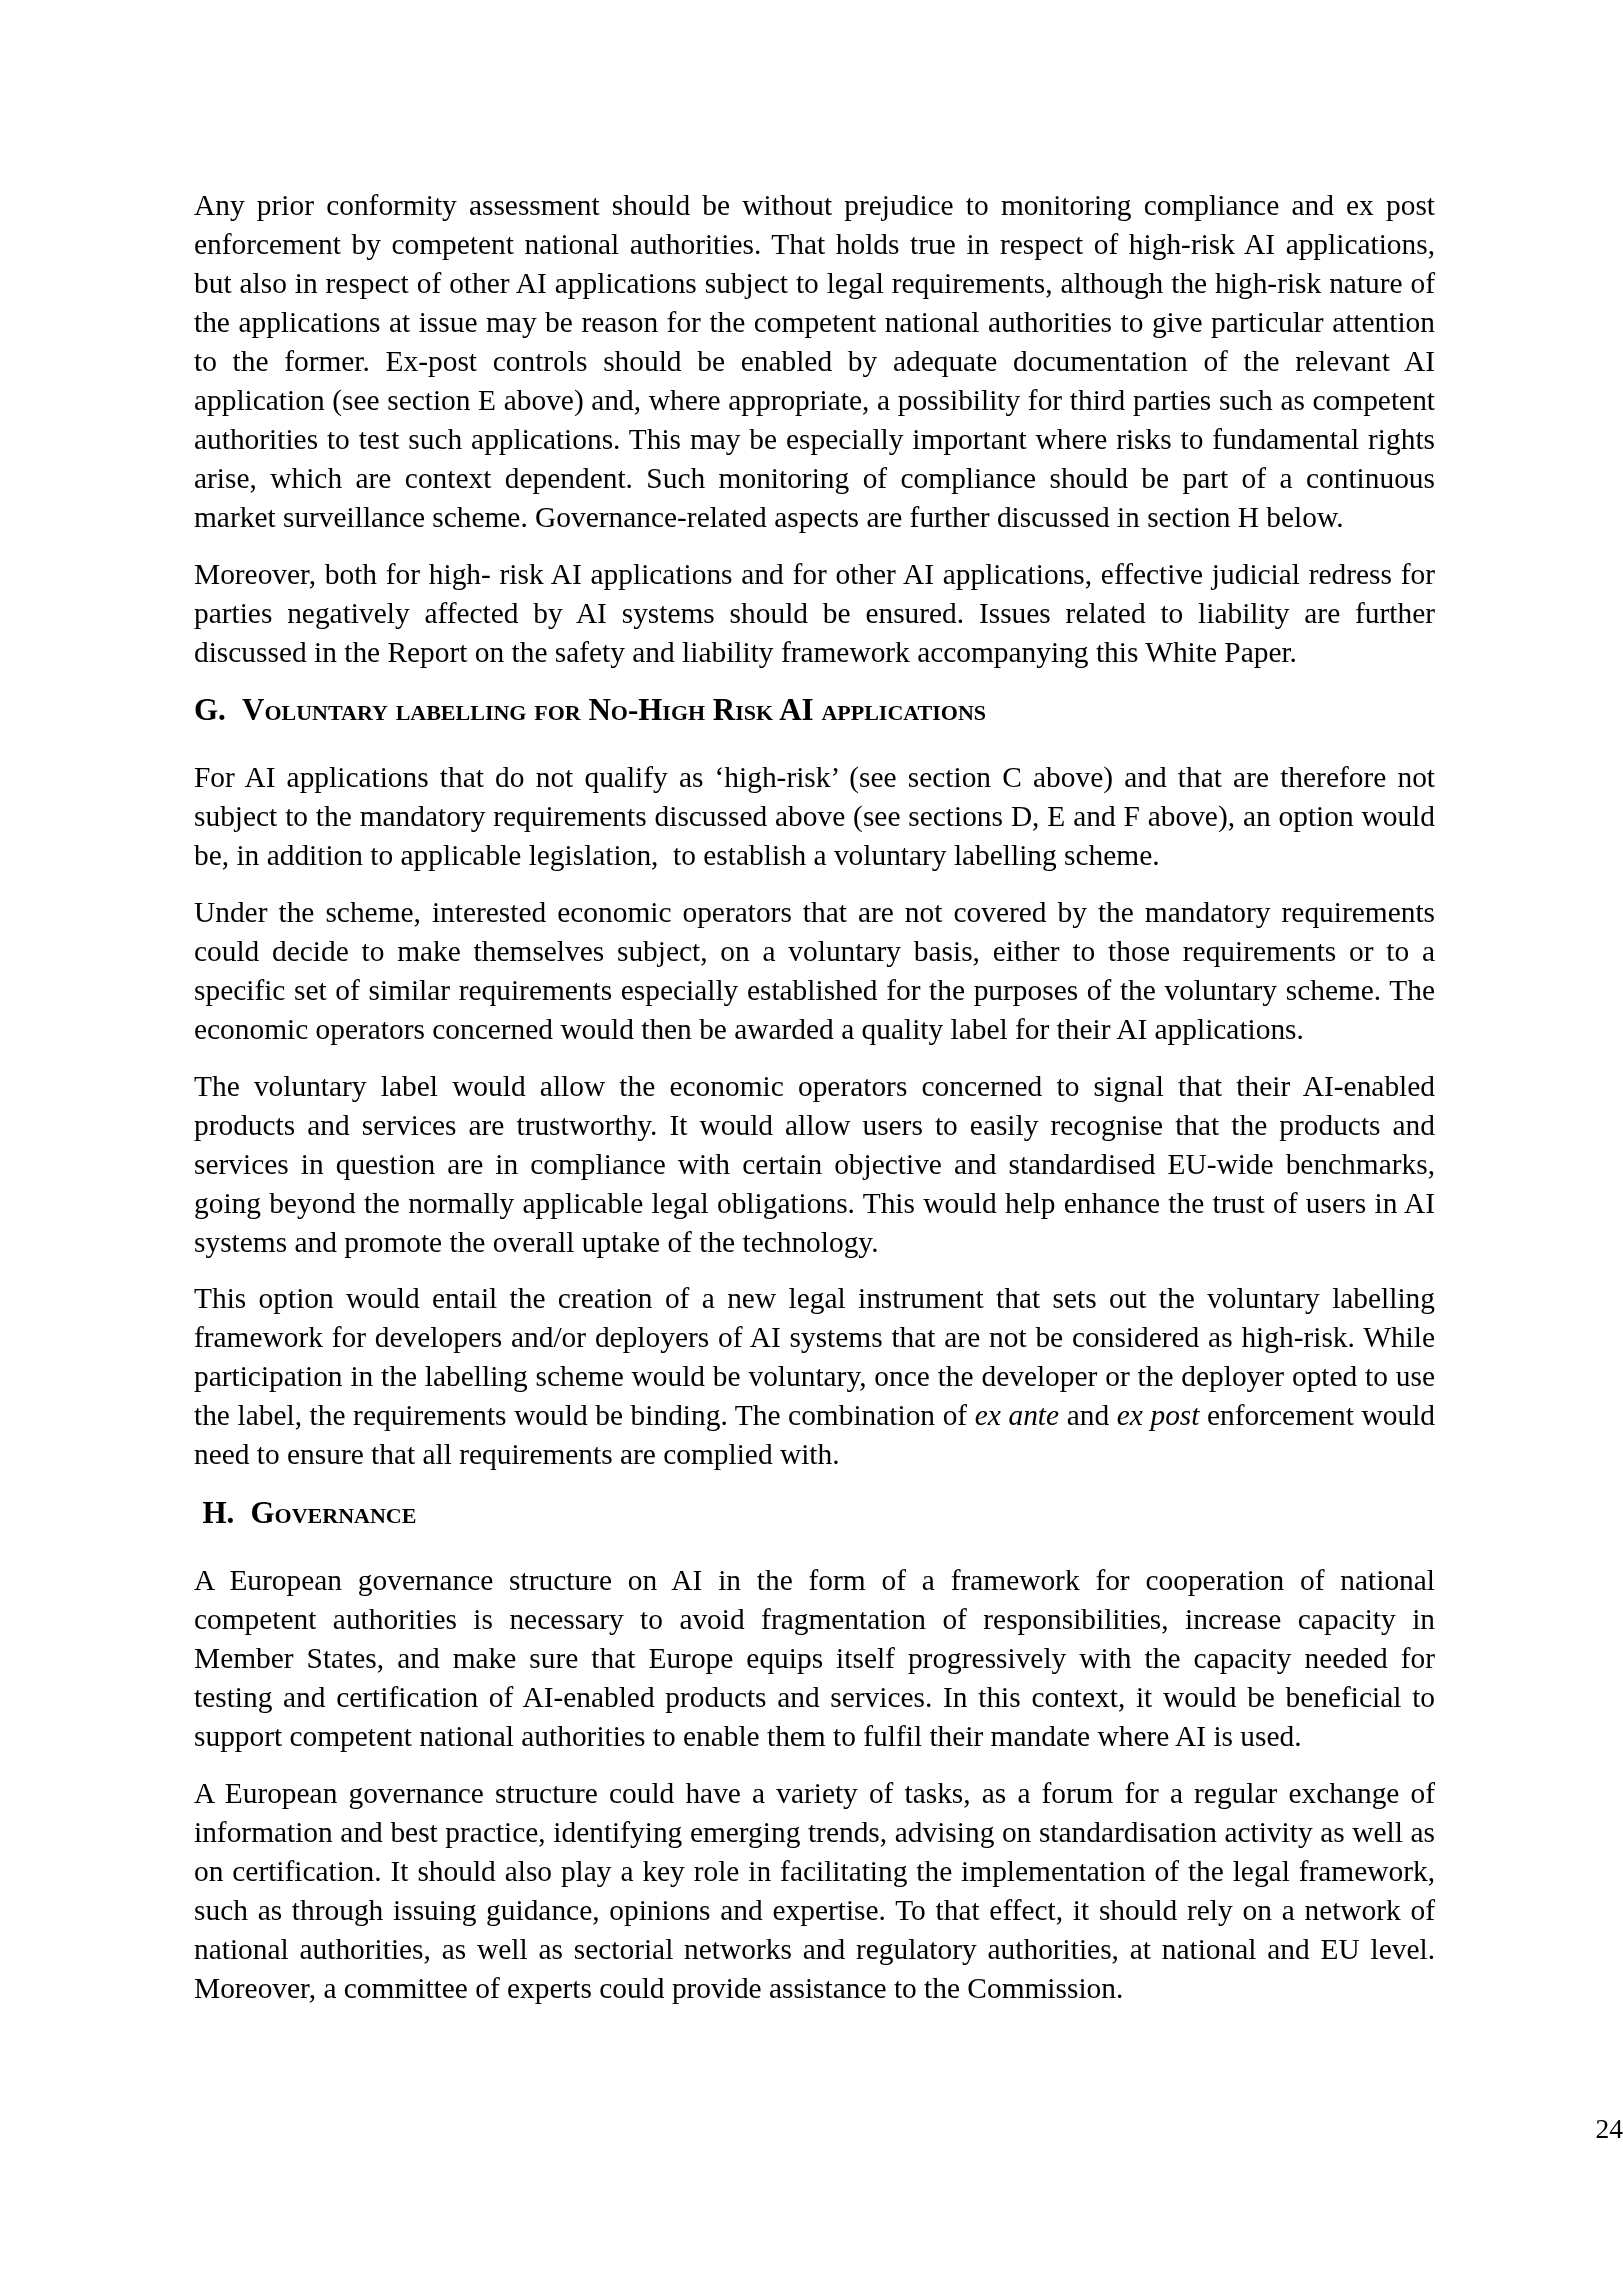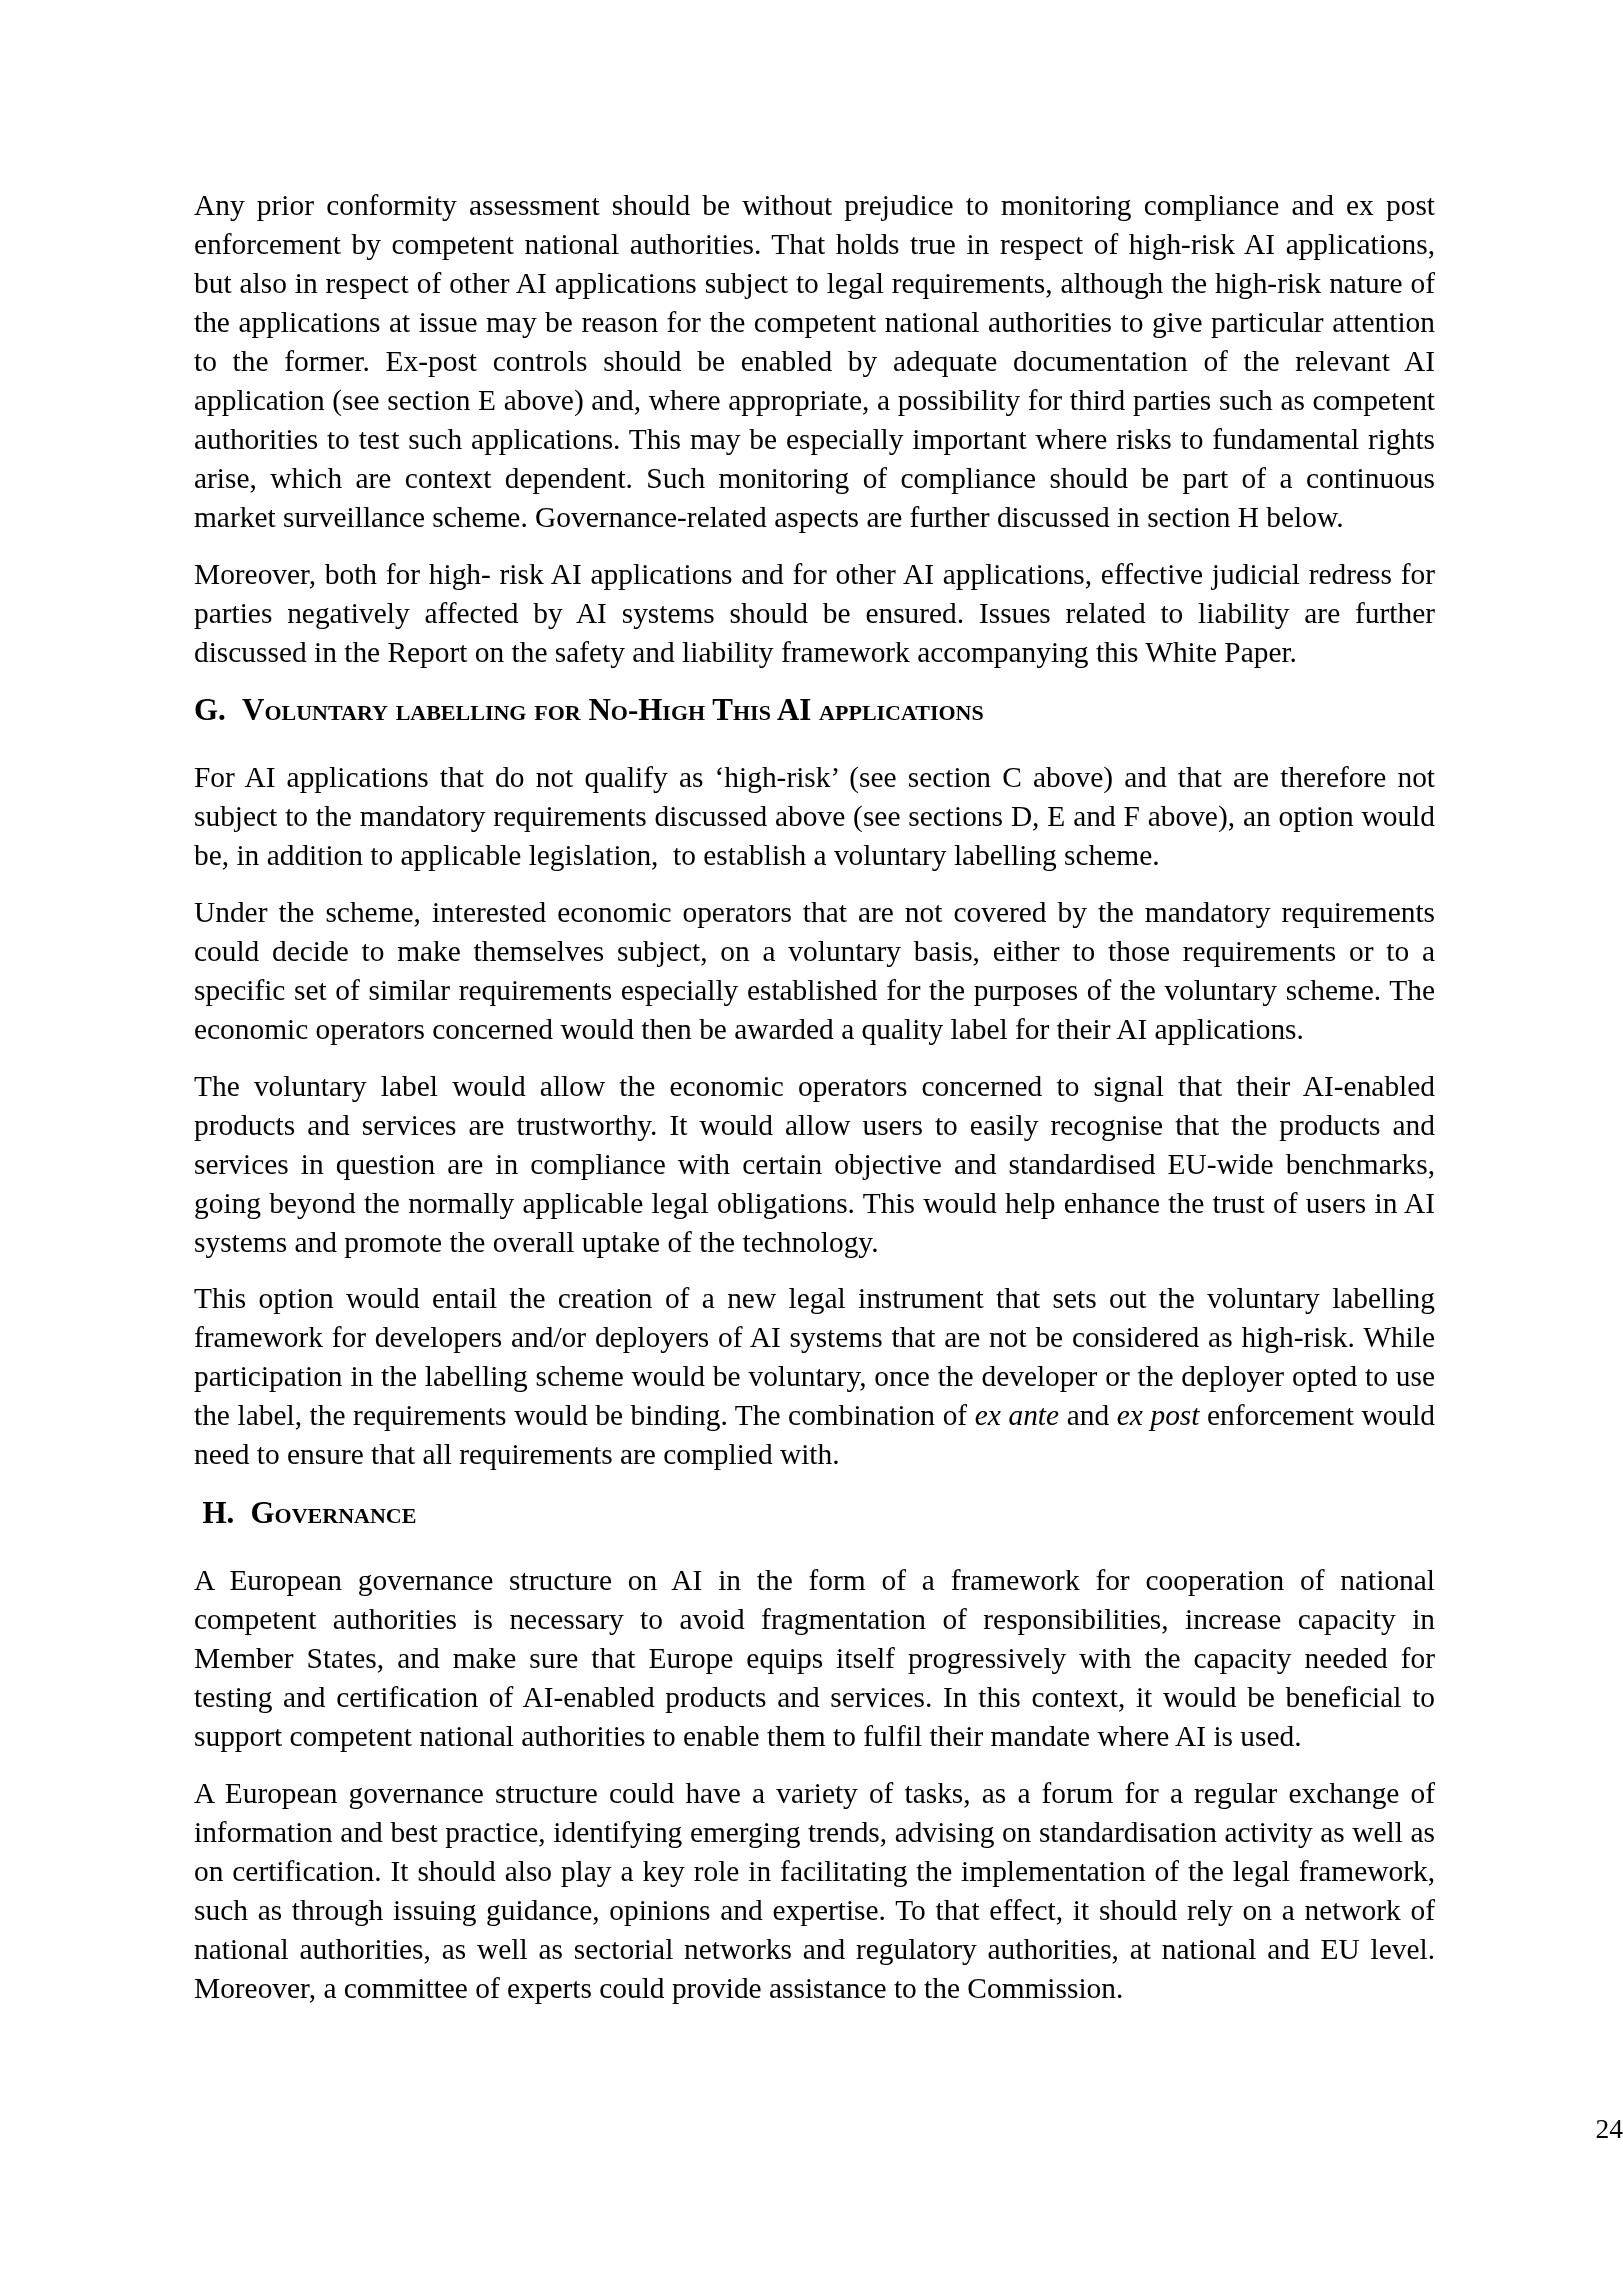--- a/index.html
+++ b/index.html
@@ -60,21 +60,21 @@
 </style>
 </head>
 <body>
 
 <div class="page">
   <main class="doc-body">
       <p class="para"><span>Any prior conformity assessment should be without prejudice to monitoring compliance and ex post enforcement by competent national authorities. That holds true in respect of high-risk AI applications, but also in respect of other AI applications subject to legal requirements, although the high-risk nature of the applications at issue may be reason for the competent national authorities to give particular attention to the former. Ex-post controls should be enabled by adequate documentation of the relevant AI application (see section E above) and, where appropriate, a possibility for third parties such as competent authorities to test such applications. This may be especially important where risks to fundamental rights arise, which are context dependent. Such monitoring of compliance should be part of a continuous market surveillance scheme. Governance-related aspects are further discussed in section H below.</span></p>
       <p class="para"><span>Moreover, both for high- risk AI applications and for other AI applications, effective judicial redress for parties negatively affected by AI systems should be ensured. Issues related to liability are further discussed in the Report on the safety and liability framework accompanying this White Paper.</span></p>
       <h2 class="heading">
         <span class="h-label">G.</span>
-        <span class="h-text"><span>Voluntary labelling for No-High This AI applications</span></span>
+        <span class="h-text"><span>Voluntary labelling for No-High Risk AI applications</span></span>
       </h2>
       <p class="para"><span>For AI applications that do not qualify as ‘high-risk’ (see section C above) and that are therefore not subject to the mandatory requirements discussed above (see sections D, E and F above), an option would be, in addition to applicable legislation,&nbsp; to establish a voluntary labelling scheme.</span></p>
       <p class="para"><span>Under the scheme, interested economic operators that are not covered by the mandatory requirements could decide to make themselves subject, on a voluntary basis, either to those requirements or to a specific set of similar requirements especially established for the purposes of the voluntary scheme. The economic operators concerned would then be awarded a quality label for their AI applications.</span></p>
       <p class="para"><span>The voluntary label would allow the economic operators concerned to signal that their AI-enabled products and services are trustworthy. It would allow users to easily recognise that the products and services in question are in compliance with certain objective and standardised EU-wide benchmarks, going beyond the normally applicable legal obligations. This would help enhance the trust of users in AI systems and promote the overall uptake of the technology.</span></p>
       <p class="para"><span>This option would entail the creation of a new legal instrument that sets out the voluntary labelling framework for developers and/or deployers of AI systems that are not be considered as high-risk. While participation in the labelling scheme would be voluntary, once the developer or the deployer opted to use the label, the requirements would be binding. The combination of </span><em>ex ante</em><span> and </span><em>ex post</em><span> enforcement would need to ensure that all requirements are complied with.</span></p>
       <h2 class="heading indent">
         <span class="h-label">H.</span>
         <span class="h-text"><span>Governance</span></span>
       </h2>
       <p class="para"><span>A European governance structure on AI in the form of a framework for cooperation of national competent authorities is necessary to avoid fragmentation of responsibilities, increase capacity in Member States, and make sure that Europe equips itself progressively with the capacity needed for testing and certification of AI-enabled products and services. In this context, it would be beneficial to support competent national authorities to enable them to fulfil their mandate where AI is used.</span></p>

